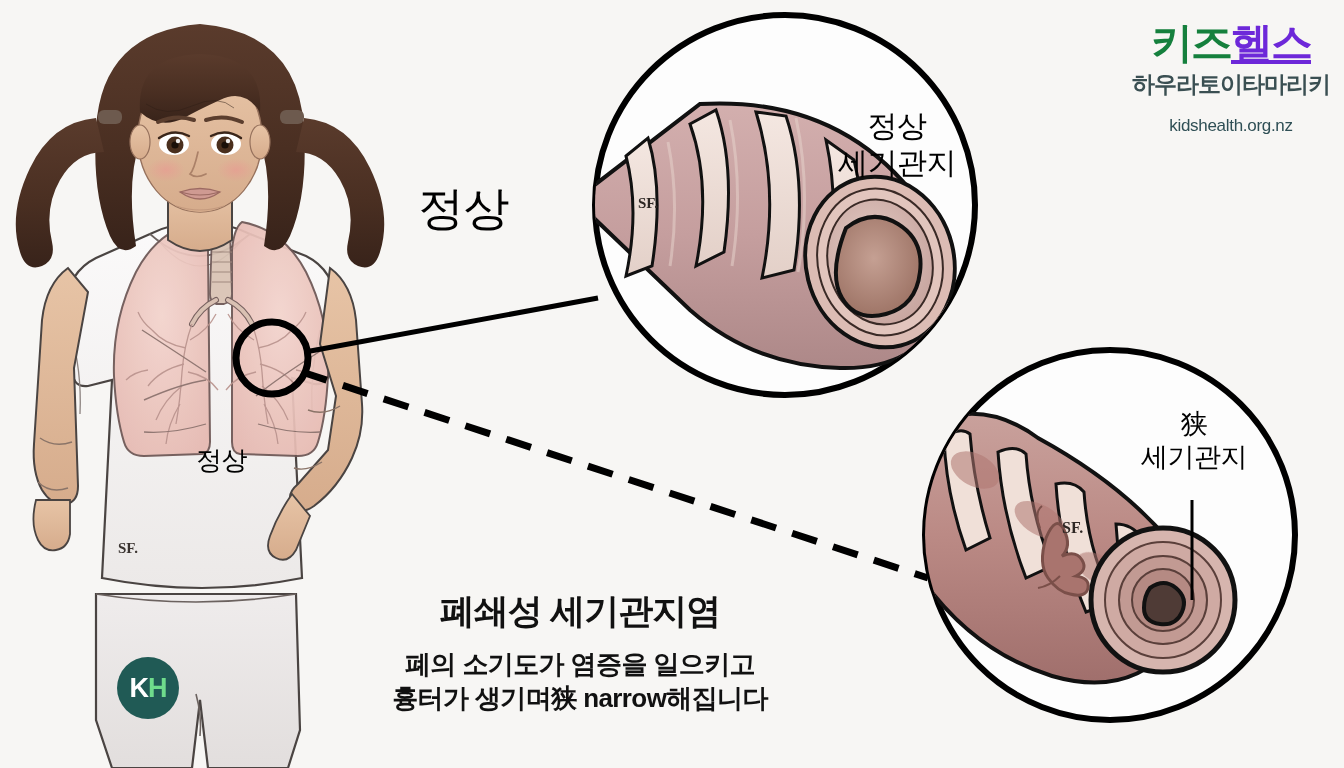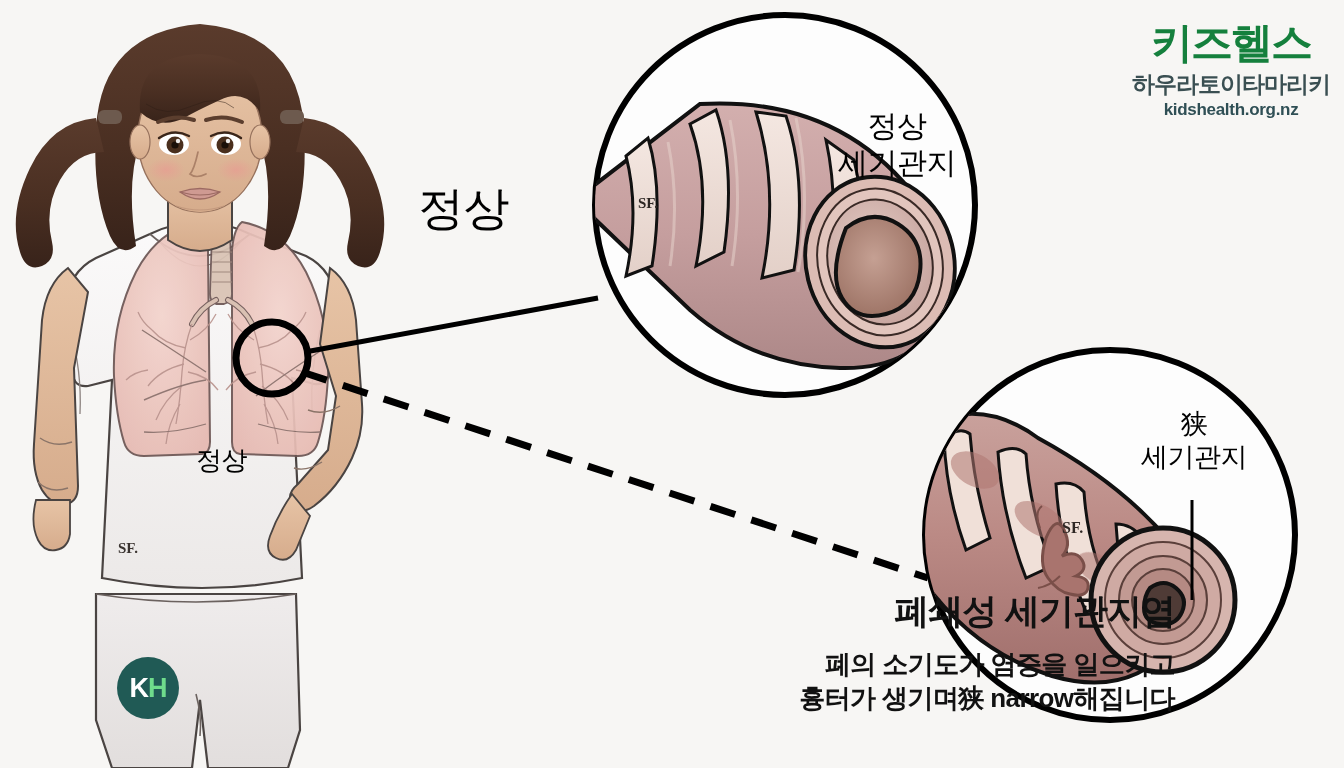--- a/index.html
+++ b/index.html
@@ -12,34 +12,34 @@
   }
   .stage{position:absolute;left:0;top:0;width:1344px;height:768px;}
   .abs{position:absolute;}
 
   
   .lbl{color:#000;font-weight:normal;letter-spacing:-0.5px;}
   #normal-big{left:418px;top:185px;font-size:46px;line-height:1;}
   #normal-bronchiole-label{left:838px;top:108px;font-size:30px;line-height:1.22;text-align:center;}
   #narrow-bronchiole-label{left:1109px;top:408px;font-size:27px;line-height:1.22;text-align:center;width:170px;}
   #shirt-label{left:196px;top:443px;font-size:26px;}
-  #caption{left:0;top:588px;width:1190px;text-align:right;}
+  #caption{left:0;top:588px;width:1190px;text-align:center;}
   #caption .cap-title{font-size:35px;font-weight:bold;color:#111;letter-spacing:-1px;}
   #caption .cap-line{font-size:26px;font-weight:bold;color:#111;letter-spacing:-0.6px;line-height:1.32;}
   .cap-body{margin-top:12px;}
   
   #caption-inner{display:inline-block;transform:translateX(-15px);}
 
   
   #logo{right:14px;top:22px;text-align:center;}
   #logo .wordmark{font-size:42px;font-weight:bold;line-height:1;letter-spacing:-2px;}
   #logo .wm-a{color:#15803d;}
-  #logo .wm-b{color:#15803d;}
+  #logo .wm-b{color:#6d28d9;text-decoration:underline;}
   #logo .maori{font-size:23px;font-weight:bold;color:#3a4f52;line-height:1.25;letter-spacing:-1px;margin-top:6px;}
-  #logo .url{font-size:17px;font-weight:bold;color:#2f4f55;letter-spacing:-0.3px;margin-top:1px;}
+  #logo .url{font-size:17px;font-weight:normal;color:#2f4f55;letter-spacing:-0.3px;margin-top:17px;}
 
   
   svg.overlay{position:absolute;left:0;top:0;width:1344px;height:768px;pointer-events:none;}
 
   
   #kh-badge{left:117px;top:657px;width:62px;height:62px;border-radius:50%;
     background:#205a55;display:flex;align-items:center;justify-content:center;
     font-size:27px;font-weight:bold;letter-spacing:-1px;}
   #kh-badge .k{color:#ffffff;}
   #kh-badge .h{color:#6fdc8c;}

